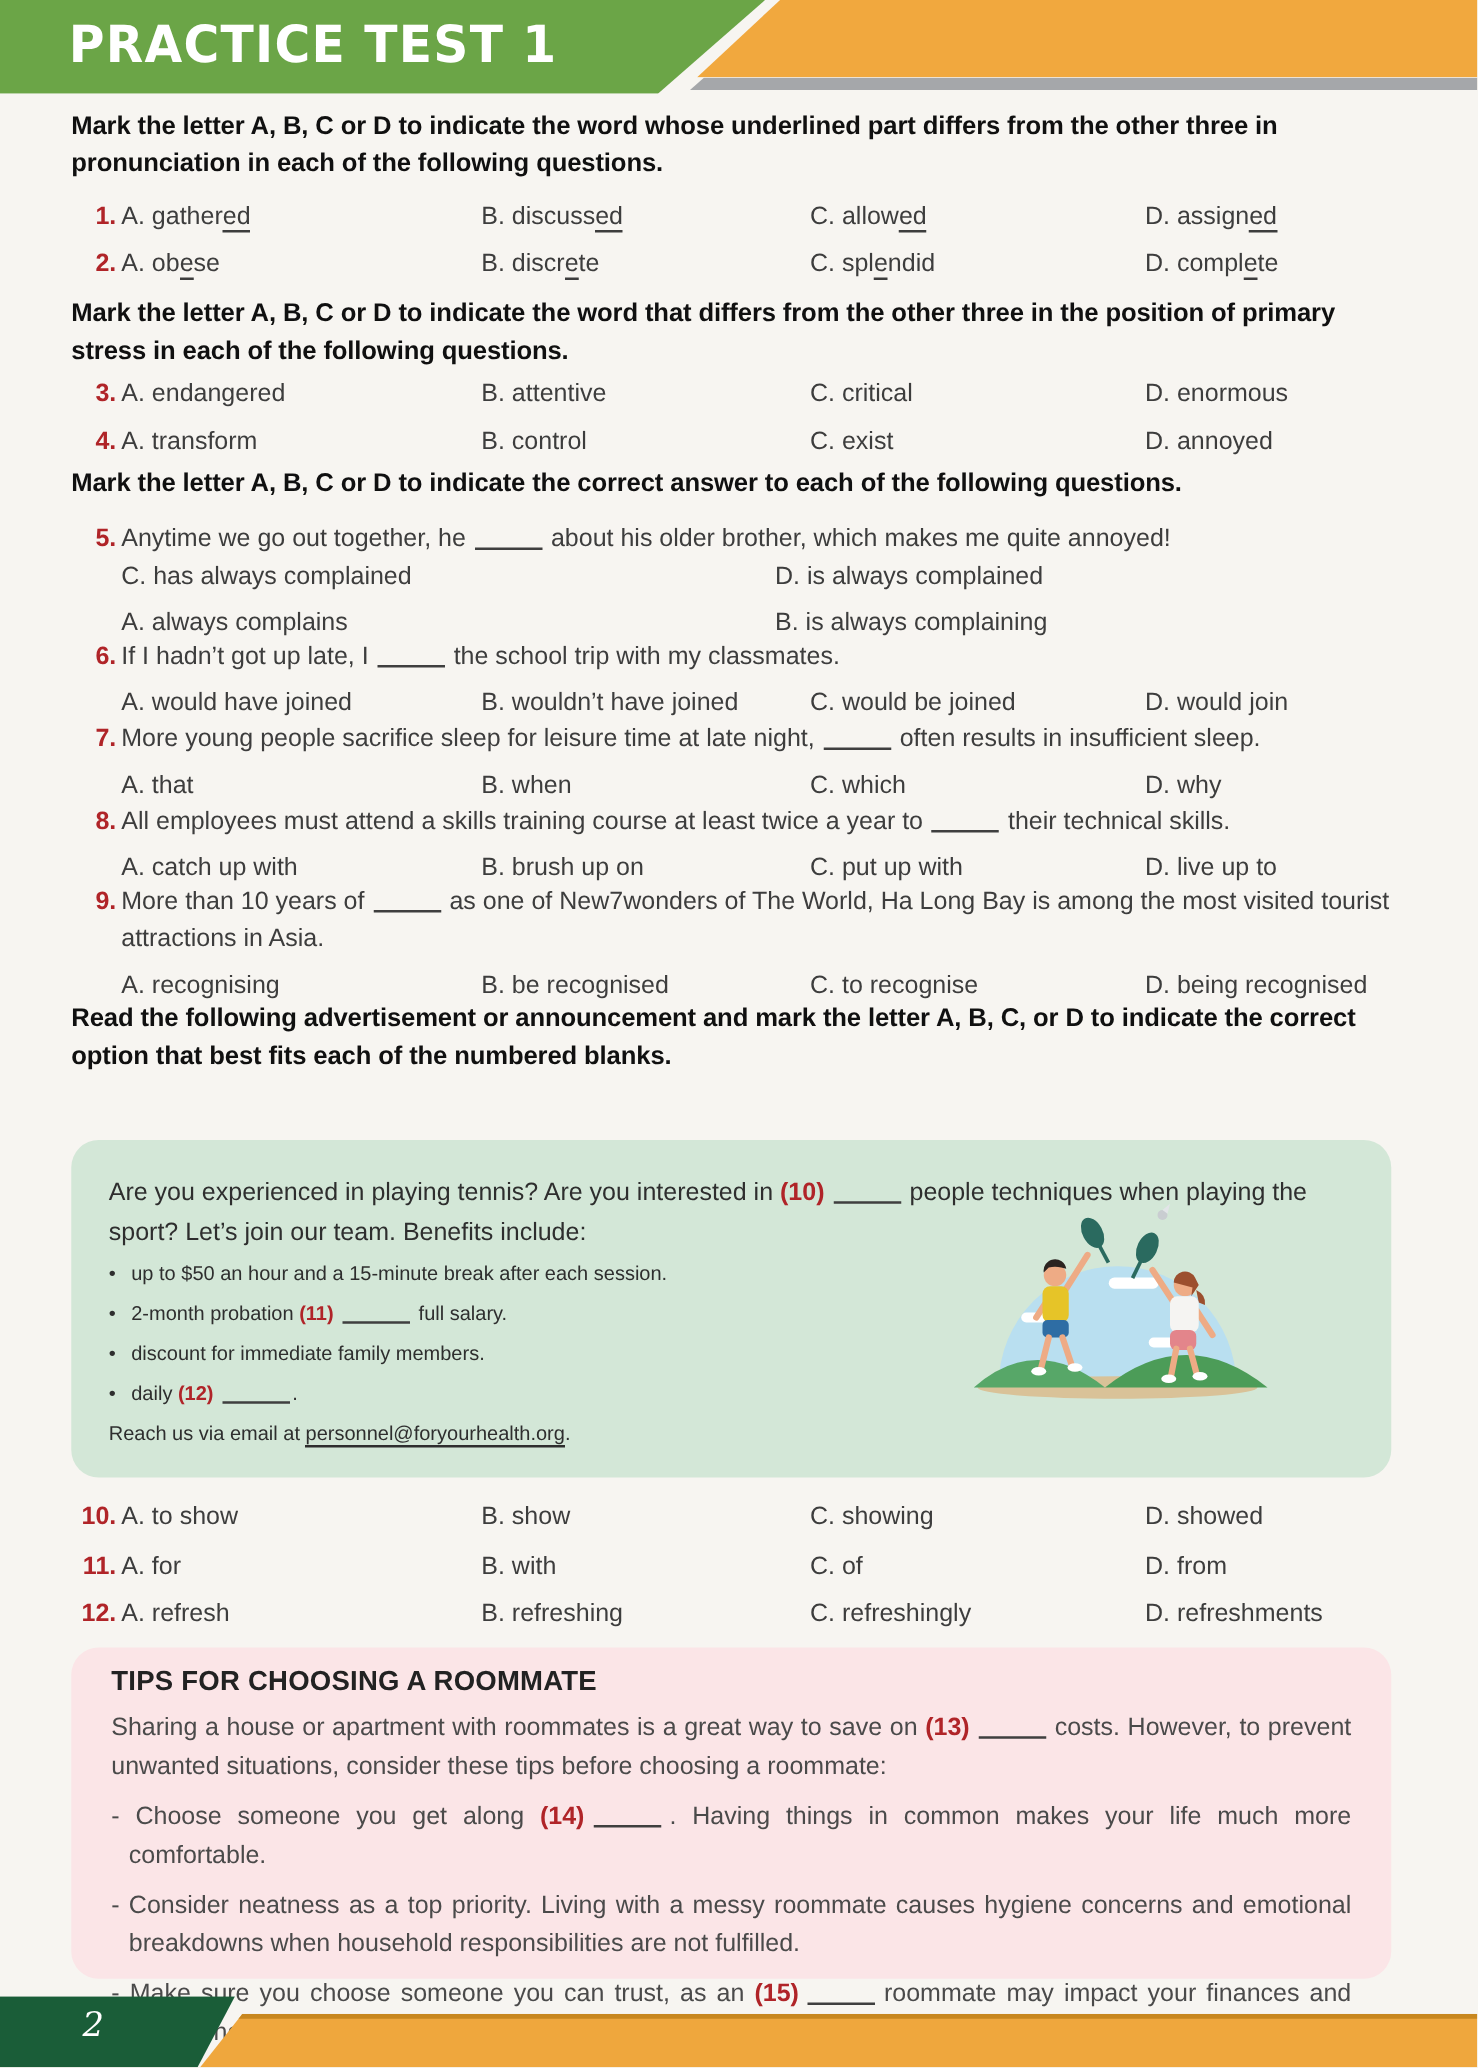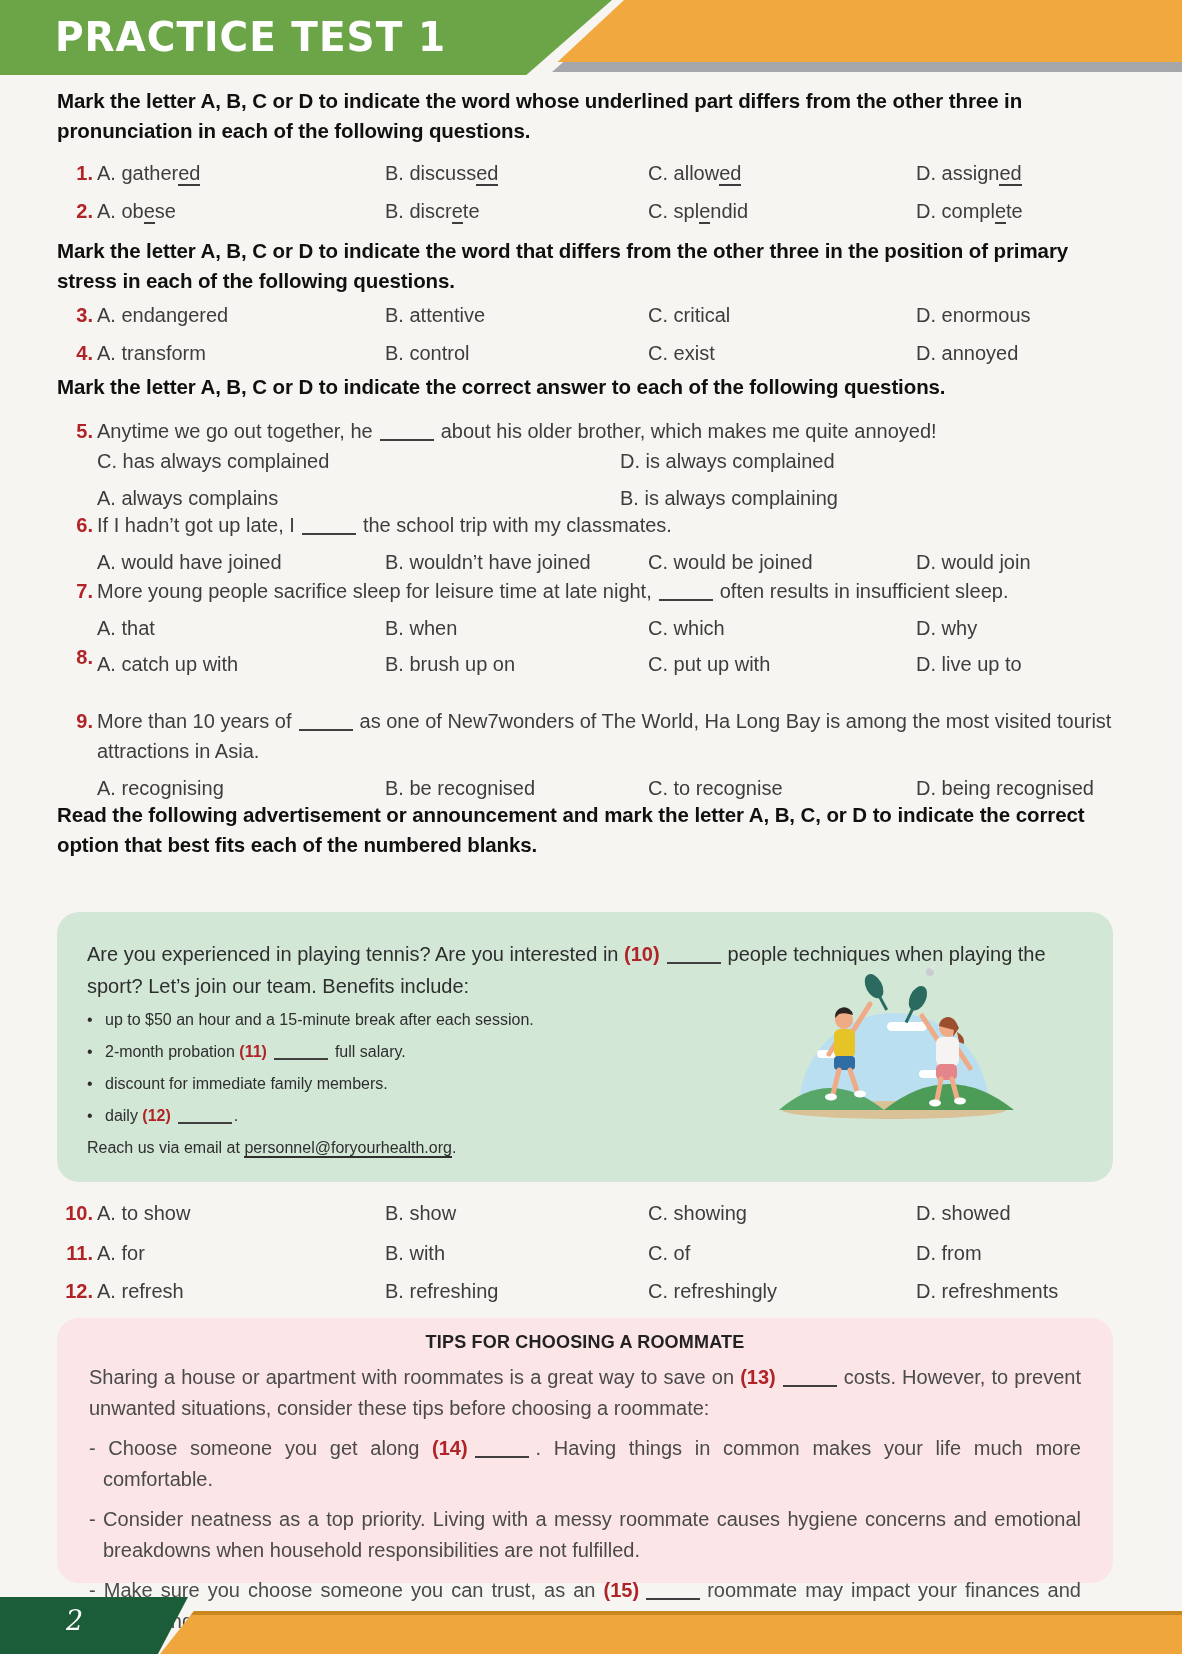--- a/index.html
+++ b/index.html
@@ -53,21 +53,21 @@
   .adbox .title{text-align:center;font-size:21px;font-weight:bold;color:#1c1c1c;letter-spacing:0.2px;}
   .adbox .body{margin-top:10px;font-size:20px;line-height:32px;width:100%;}
   .adbox .bullets{margin-top:2px;}
   .adbox .bullet{line-height:32px;}
   .adbox .dot{display:inline-block;width:18px;}
   .email{border-bottom:2px solid #2e2e2e;text-decoration:none;color:#2e2e2e;}
   .ill{position:absolute;left:712px;top:46px;width:250px;height:162px;}
 
   .tipbox{position:absolute;left:57px;top:1318px;width:1056px;height:265px;background:#fbe5e7;
     border-radius:22px;box-sizing:border-box;padding:14px 32px 0 32px;color:#4a4a4a;}
-  .tipbox .title{text-align:center;font-size:18px;font-weight:600;color:#222;letter-spacing:0.2px;}
+  .tipbox .title{text-align:left;font-size:22px;font-weight:600;color:#222;letter-spacing:0.2px;}
   .tipbox p{margin:9px 0 0 0;font-size:20px;line-height:31px;text-align:justify;}
   .tipbox p.tip{padding-left:14px;text-indent:-14px;}
 </style>
 </head>
 <body>
 
 <div class="page">
 
   <div class="hdr-orange"></div>
   <div class="hdr-gray"></div>
@@ -165,20 +165,21 @@
         <span class="cB"><span>B.</span> <span>when</span></span>
         <span class="cC"><span>C.</span> <span>which</span></span>
         <span class="cD"><span>D.</span> <span>why</span></span>
       </div>
     </div>
   </div>
 
   <div class="row" style="top:642px;">
     <span class="qnum">8.</span>
     <div class="qbody">
+      <div><span>All employees must attend a skills training course at least twice a year to</span><span class="blank"></span><span>their technical skills.</span></div>
       <div class="cols optgap">
         <span class="cA"><span>A.</span> <span>catch up with</span></span>
         <span class="cB"><span>B.</span> <span>brush up on</span></span>
         <span class="cC"><span>C.</span> <span>put up with</span></span>
         <span class="cD"><span>D.</span> <span>live up to</span></span>
       </div>
     </div>
   </div>
 
   <div class="row" style="top:706px;">

